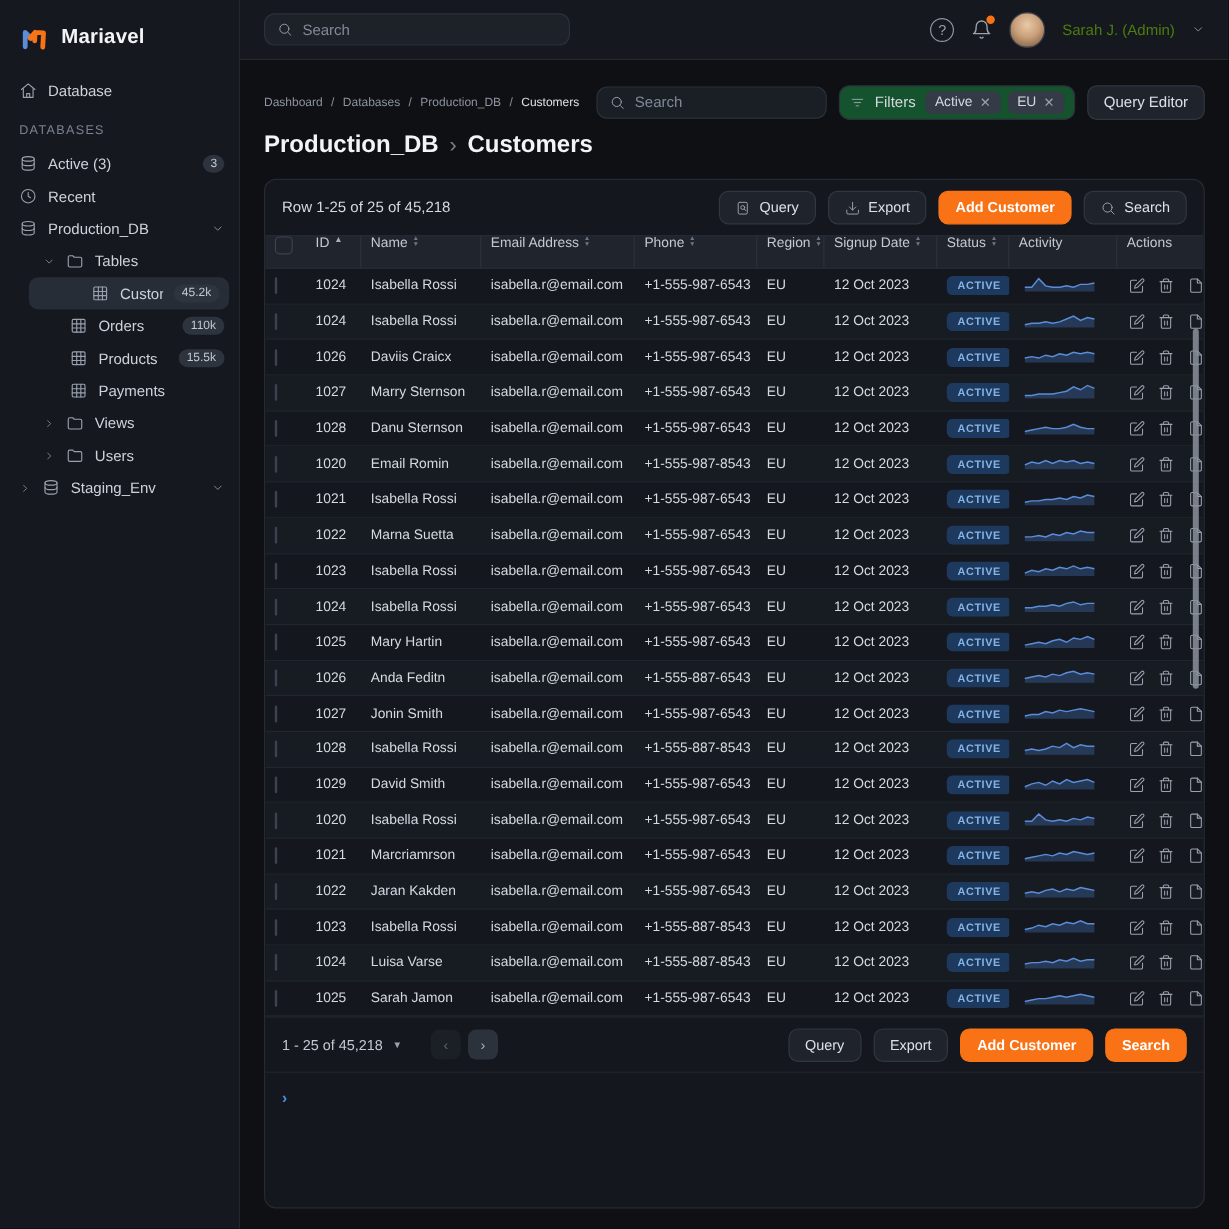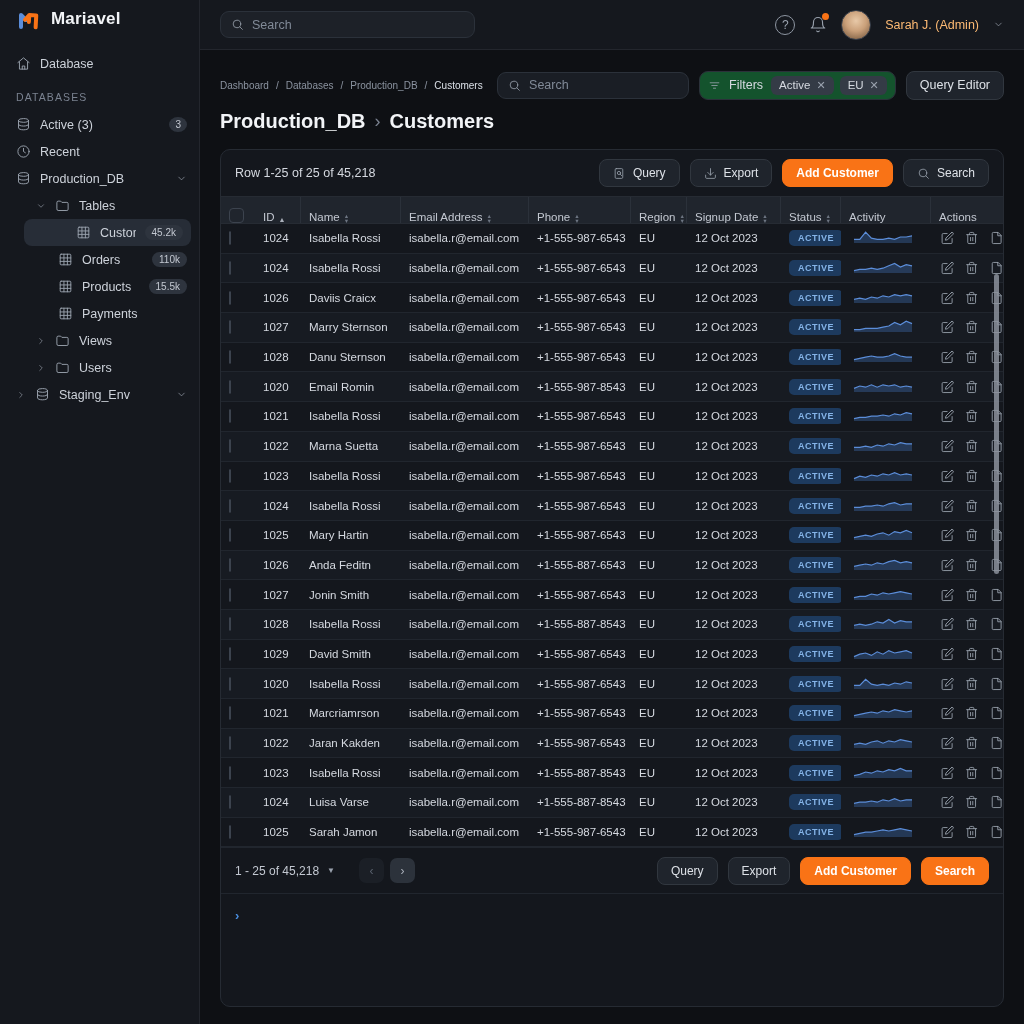--- a/index.html
+++ b/index.html
@@ -1,20 +1,20 @@
 <!DOCTYPE html>
 <html><head>
 <meta charset="utf-8">
 <style>
   * { margin:0; padding:0; box-sizing:border-box; }
   html,body { width:1024px; height:1024px; background:#0a0c10; font-family:"Liberation Sans", sans-serif; overflow:hidden; }
   body { display:flex; color:#e6e9ed; }
 
   
-  .sidebar { width:200px; height:100%; background:#15181e; border-right:1px solid #23262d; flex:0 0 200px; }
+  .sidebar { width:200px; height:100%; background:#15181e; border-right:1px solid #23262d; flex:0 0 200px; padding-top:12px; }
   .logo-row { display:flex; align-items:center; gap:9px; padding:6px 16px 18px 16px; }
   .logo-row .brand { font-size:17px; font-weight:700; color:#f2f4f7; letter-spacing:.2px; }
   .side-item { display:flex; align-items:center; gap:9px; height:27px; padding:0 12px 0 16px; font-size:12.5px; color:#cdd2da; cursor:default; }
   .side-item .lbl { flex:1; white-space:nowrap; overflow:hidden; }
   .side-section { font-size:10.5px; letter-spacing:1.1px; color:#7a8290; padding:14px 16px 8px 16px; }
   .side-item.sel { background:#272d37; border-radius:8px; margin:0 8px; padding:0 8px 0 10px; }
   .badge-pill { background:#2e343e; color:#c3c8d1; font-size:10px; padding:2px 7px; border-radius:9px; }
   .ind-1 { padding-left:36px; }
   .ind-2 { padding-left:58px; }
   .ind-2.sel { padding-left:52px; margin-left:24px; }
@@ -25,21 +25,21 @@
   
   .main { flex:1; display:flex; flex-direction:column; min-width:0; }
   .topbar { height:50px; background:#15181e; border-bottom:1px solid #23262d; display:flex; align-items:center; padding:0 20px; gap:12px; }
   .search-box { display:flex; align-items:center; gap:8px; background:#1d2128; border:1px solid #2b313a; border-radius:9px; height:27px; padding:0 10px; color:#818a97; font-size:12.5px; }
   .topbar .search-box { width:255px; }
   .topbar-right { margin-left:auto; display:flex; align-items:center; gap:14px; }
   .help-circ { width:20px; height:20px; border-radius:50%; border:1.4px solid #8d95a1; color:#9aa2ae; font-size:12px; display:flex; align-items:center; justify-content:center; }
   .bell-wrap { position:relative; display:flex; }
   .notif-dot { position:absolute; top:-3px; right:-2px; width:7px; height:7px; border-radius:50%; background:#f97316; }
   .avatar { width:30px; height:30px; border-radius:50%; background:radial-gradient(circle at 50% 35%, #e8c9a8 0%, #caa07a 45%, #6d5138 100%); border:1px solid #3a404b; }
-  .user-name { font-size:12.5px; color:#fdba74; }
+  .user-name { font-size:12.5px; color:#4d7c0f; }
 
   .content { flex:1; background:#0e1014; padding:20px 20px 0 20px; display:flex; flex-direction:column; }
   .crumb-row { display:flex; align-items:center; height:30px; }
   .breadcrumb { font-size:10px; color:#8b93a0; display:flex; gap:7px; align-items:center; }
   .breadcrumb .bc-last { color:#dbe0e7; }
   .crumb-tools { margin-left:auto; display:flex; align-items:center; gap:10px; }
   .crumb-tools .search-box { width:192px; background:#1a1e25; }
   .filters-group { display:flex; align-items:center; gap:8px; background:#14532d; border:1px solid #2b313a; border-radius:9px; height:29px; padding:0 8px; font-size:12.5px; color:#d5d9e0; }
   .chip { display:flex; align-items:center; gap:6px; background:#343b46; border-radius:6px; padding:3px 8px; font-size:11.5px; color:#d5d9e0; }
   .chip .x { color:#9aa2ae; font-size:11px; }
@@ -50,21 +50,21 @@
 
   
   .card { position:relative; margin-top:16px; height:858px; background:#14171d; border:1px solid #262b33; border-radius:10px; display:flex; flex-direction:column; overflow:hidden; }
   .card-header { height:46px; display:flex; align-items:center; padding:0 14px; gap:0; }
   .row-summary { font-size:12.5px; color:#d5d9e0; }
   .card-header .btns { margin-left:auto; display:flex; gap:10px; }
   .btn.sm { height:28px; font-size:12px; }
 
   .tgrid { display:grid; grid-template-columns:34px 46px 100px 128px 102px 56px 94px 60px 90px 72px; align-items:center; }
   .thead { height:28px; background:#20252d; border-top:1px solid #262b33; border-bottom:1px solid #262b33; font-size:11.5px; color:#c3c8d1; }
-  .th { display:flex; align-items:flex-end; gap:4px; padding-left:8px; height:100%; border-right:1px solid #2b313a; }
+  .th { display:flex; align-items:flex-start; gap:4px; padding-left:8px; height:100%; border-right:1px solid #2b313a; }
   .th:last-child { border-right:none; }
   .sort-both { display:flex; flex-direction:column; font-size:5.5px; line-height:4.5px; color:#6e7683; }
   .sort-asc { font-size:7px; color:#aab0ba; }
 
   .tbody { flex:0 0 auto; }
   .trow { height:29.7px; border-bottom:1px solid #21262e; font-size:11.5px; color:#d5d9e0; }
   .trow:nth-child(even) { background:#171b22; }
   .td { padding-left:8px; overflow:hidden; white-space:nowrap; }
   .checkbox { width:15px; height:15px; border:1.4px solid #3c434e; border-radius:4px; margin-left:8px; }
   .status-badge { display:inline-block; background:#1d3a5e; color:#85b4e8; font-size:9px; font-weight:700; letter-spacing:.5px; padding:3px 9px; border-radius:5px; }

